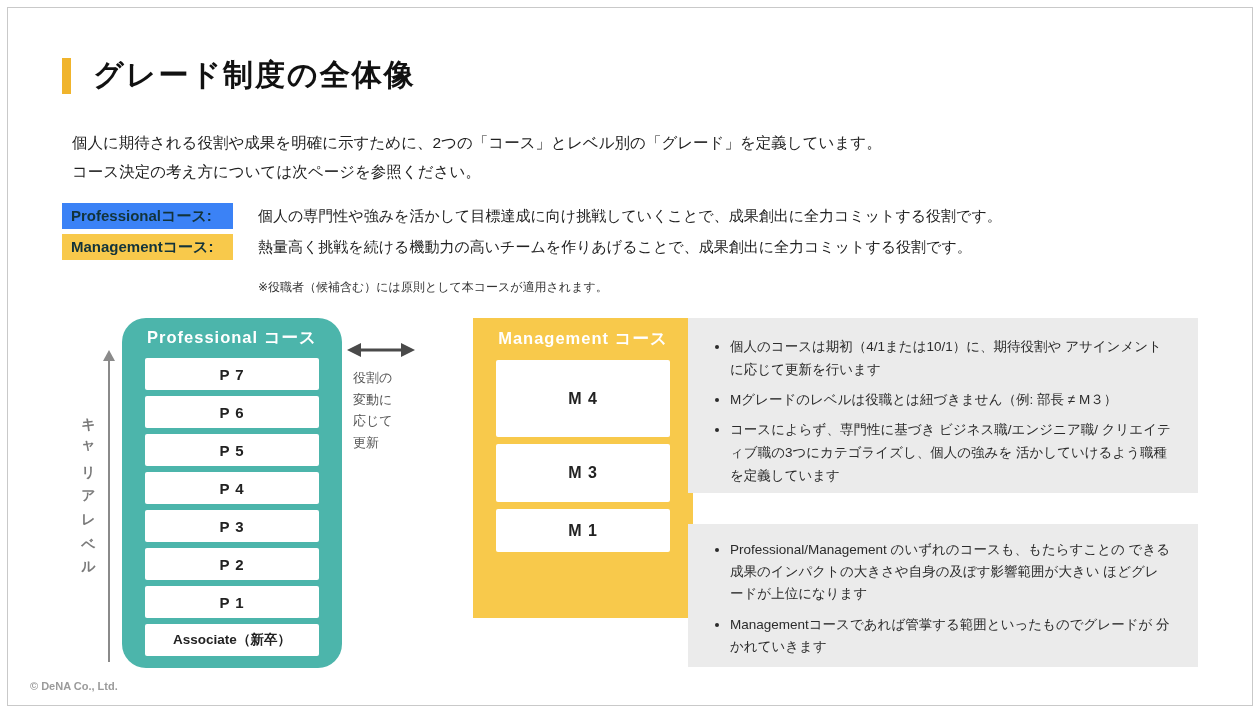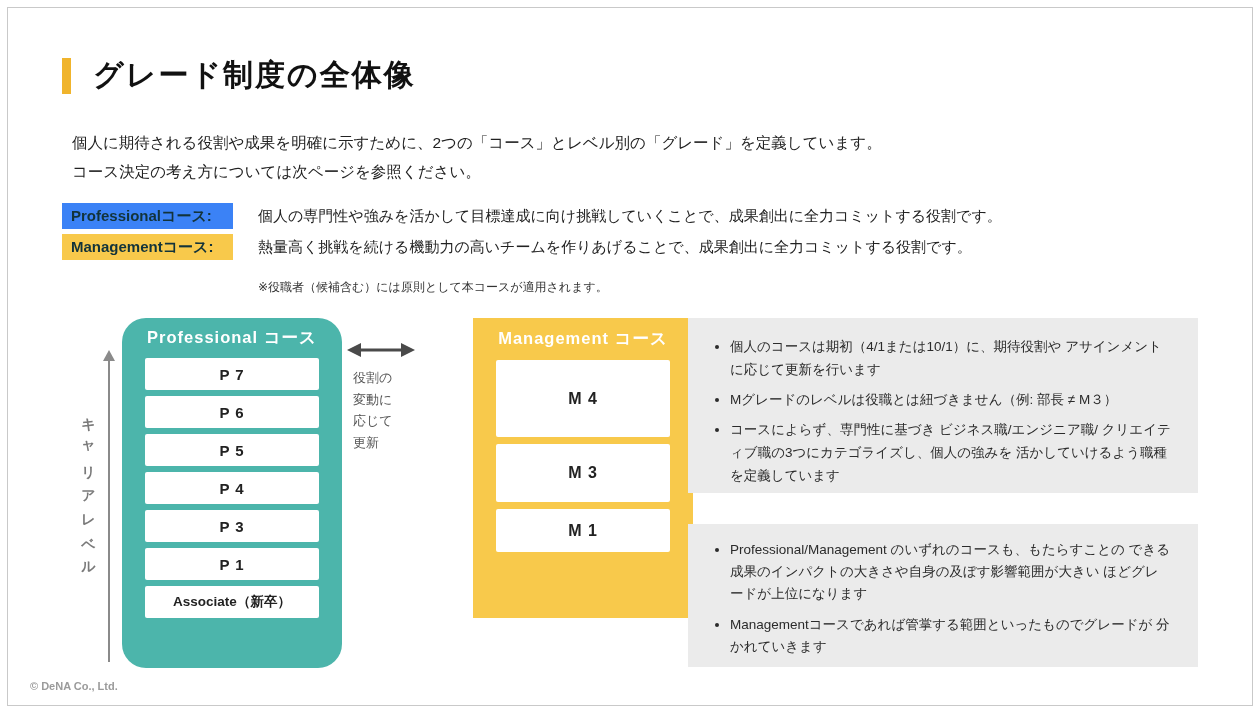--- a/index.html
+++ b/index.html
@@ -94,20 +94,21 @@
 <div class="axis-label">キャリアレベル</div>
 
 <div class="course-col pro">
   <div class="course-header">Professional コース</div>
   <div class="boxes">
     <div class="level-box p-box">P 7</div>
     <div class="level-box p-box">P 6</div>
     <div class="level-box p-box">P 5</div>
     <div class="level-box p-box">P 4</div>
     <div class="level-box p-box">P 3</div>
+    <div class="level-box p-box">P 2</div>
     <div class="level-box p-box">P 1</div>
     <div class="level-box p-box assoc">Associate（新卒）</div>
   </div>
 </div>
 
 <svg class="between-arrow" width="72" height="18" viewBox="0 0 72 18">
   <line x1="14" y1="9" x2="58" y2="9" stroke="#4a4a4a" stroke-width="3"></line>
   <polygon points="2,9 16,2 16,16" fill="#4a4a4a"></polygon>
   <polygon points="70,9 56,2 56,16" fill="#4a4a4a"></polygon>
 </svg>

